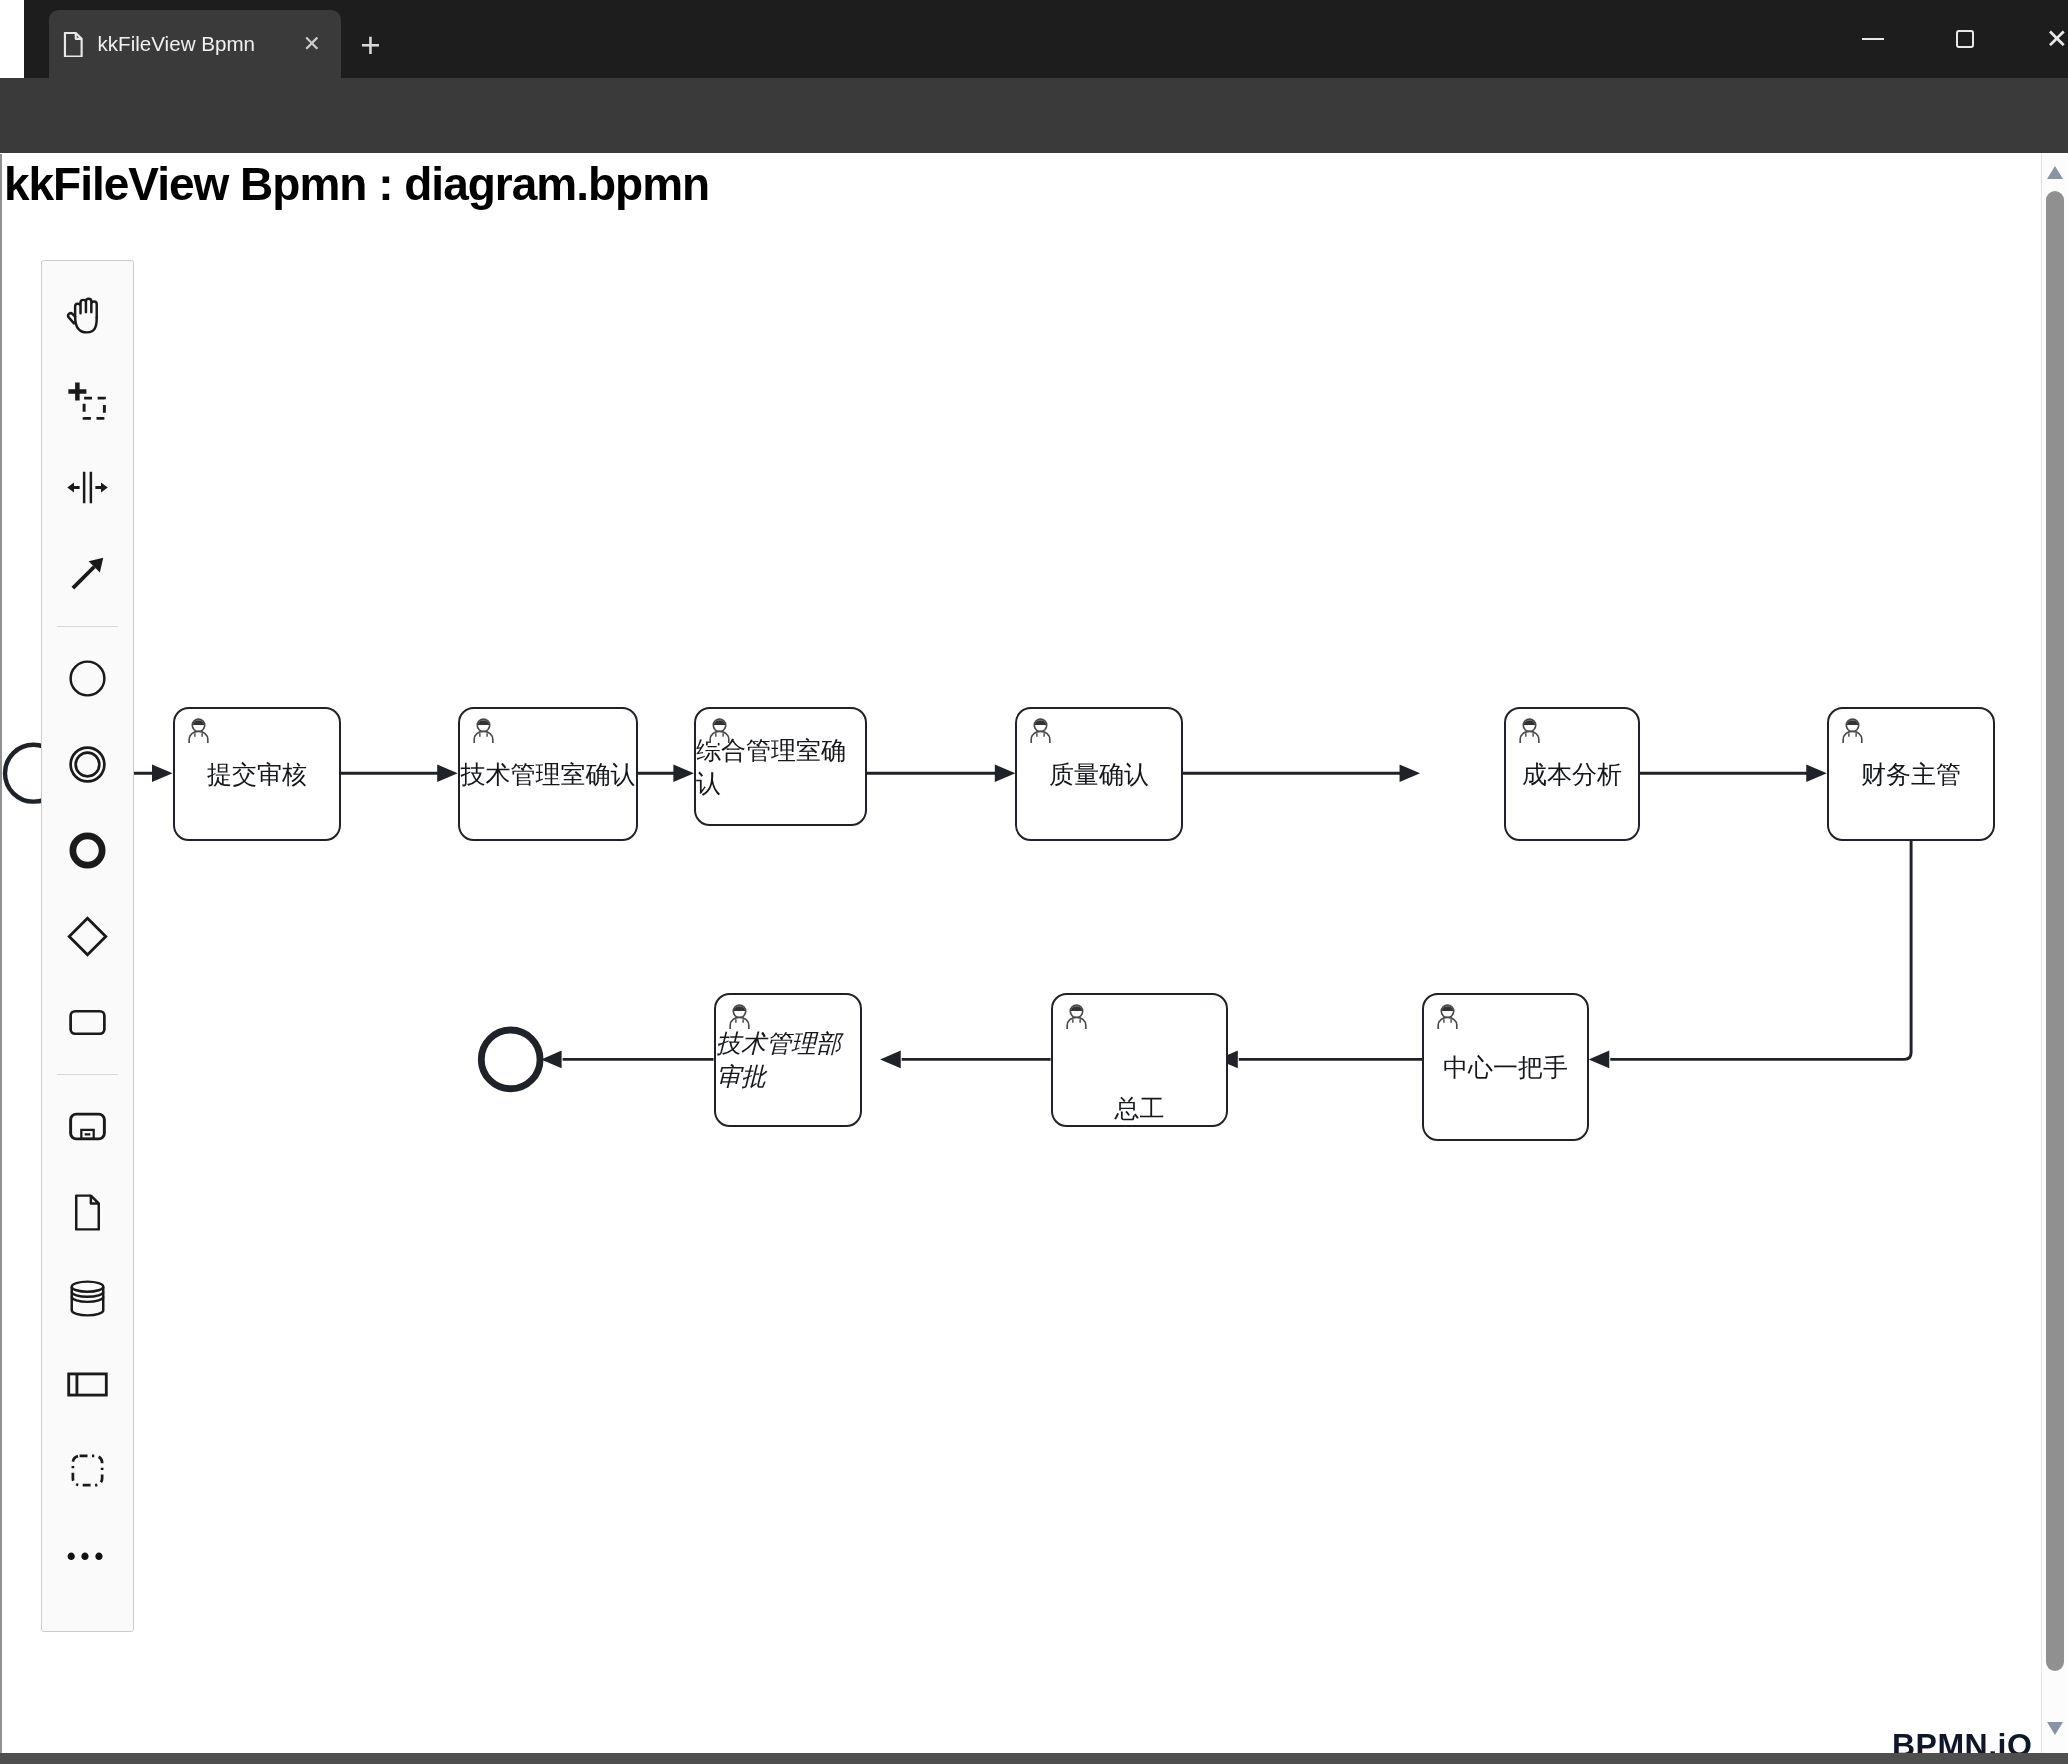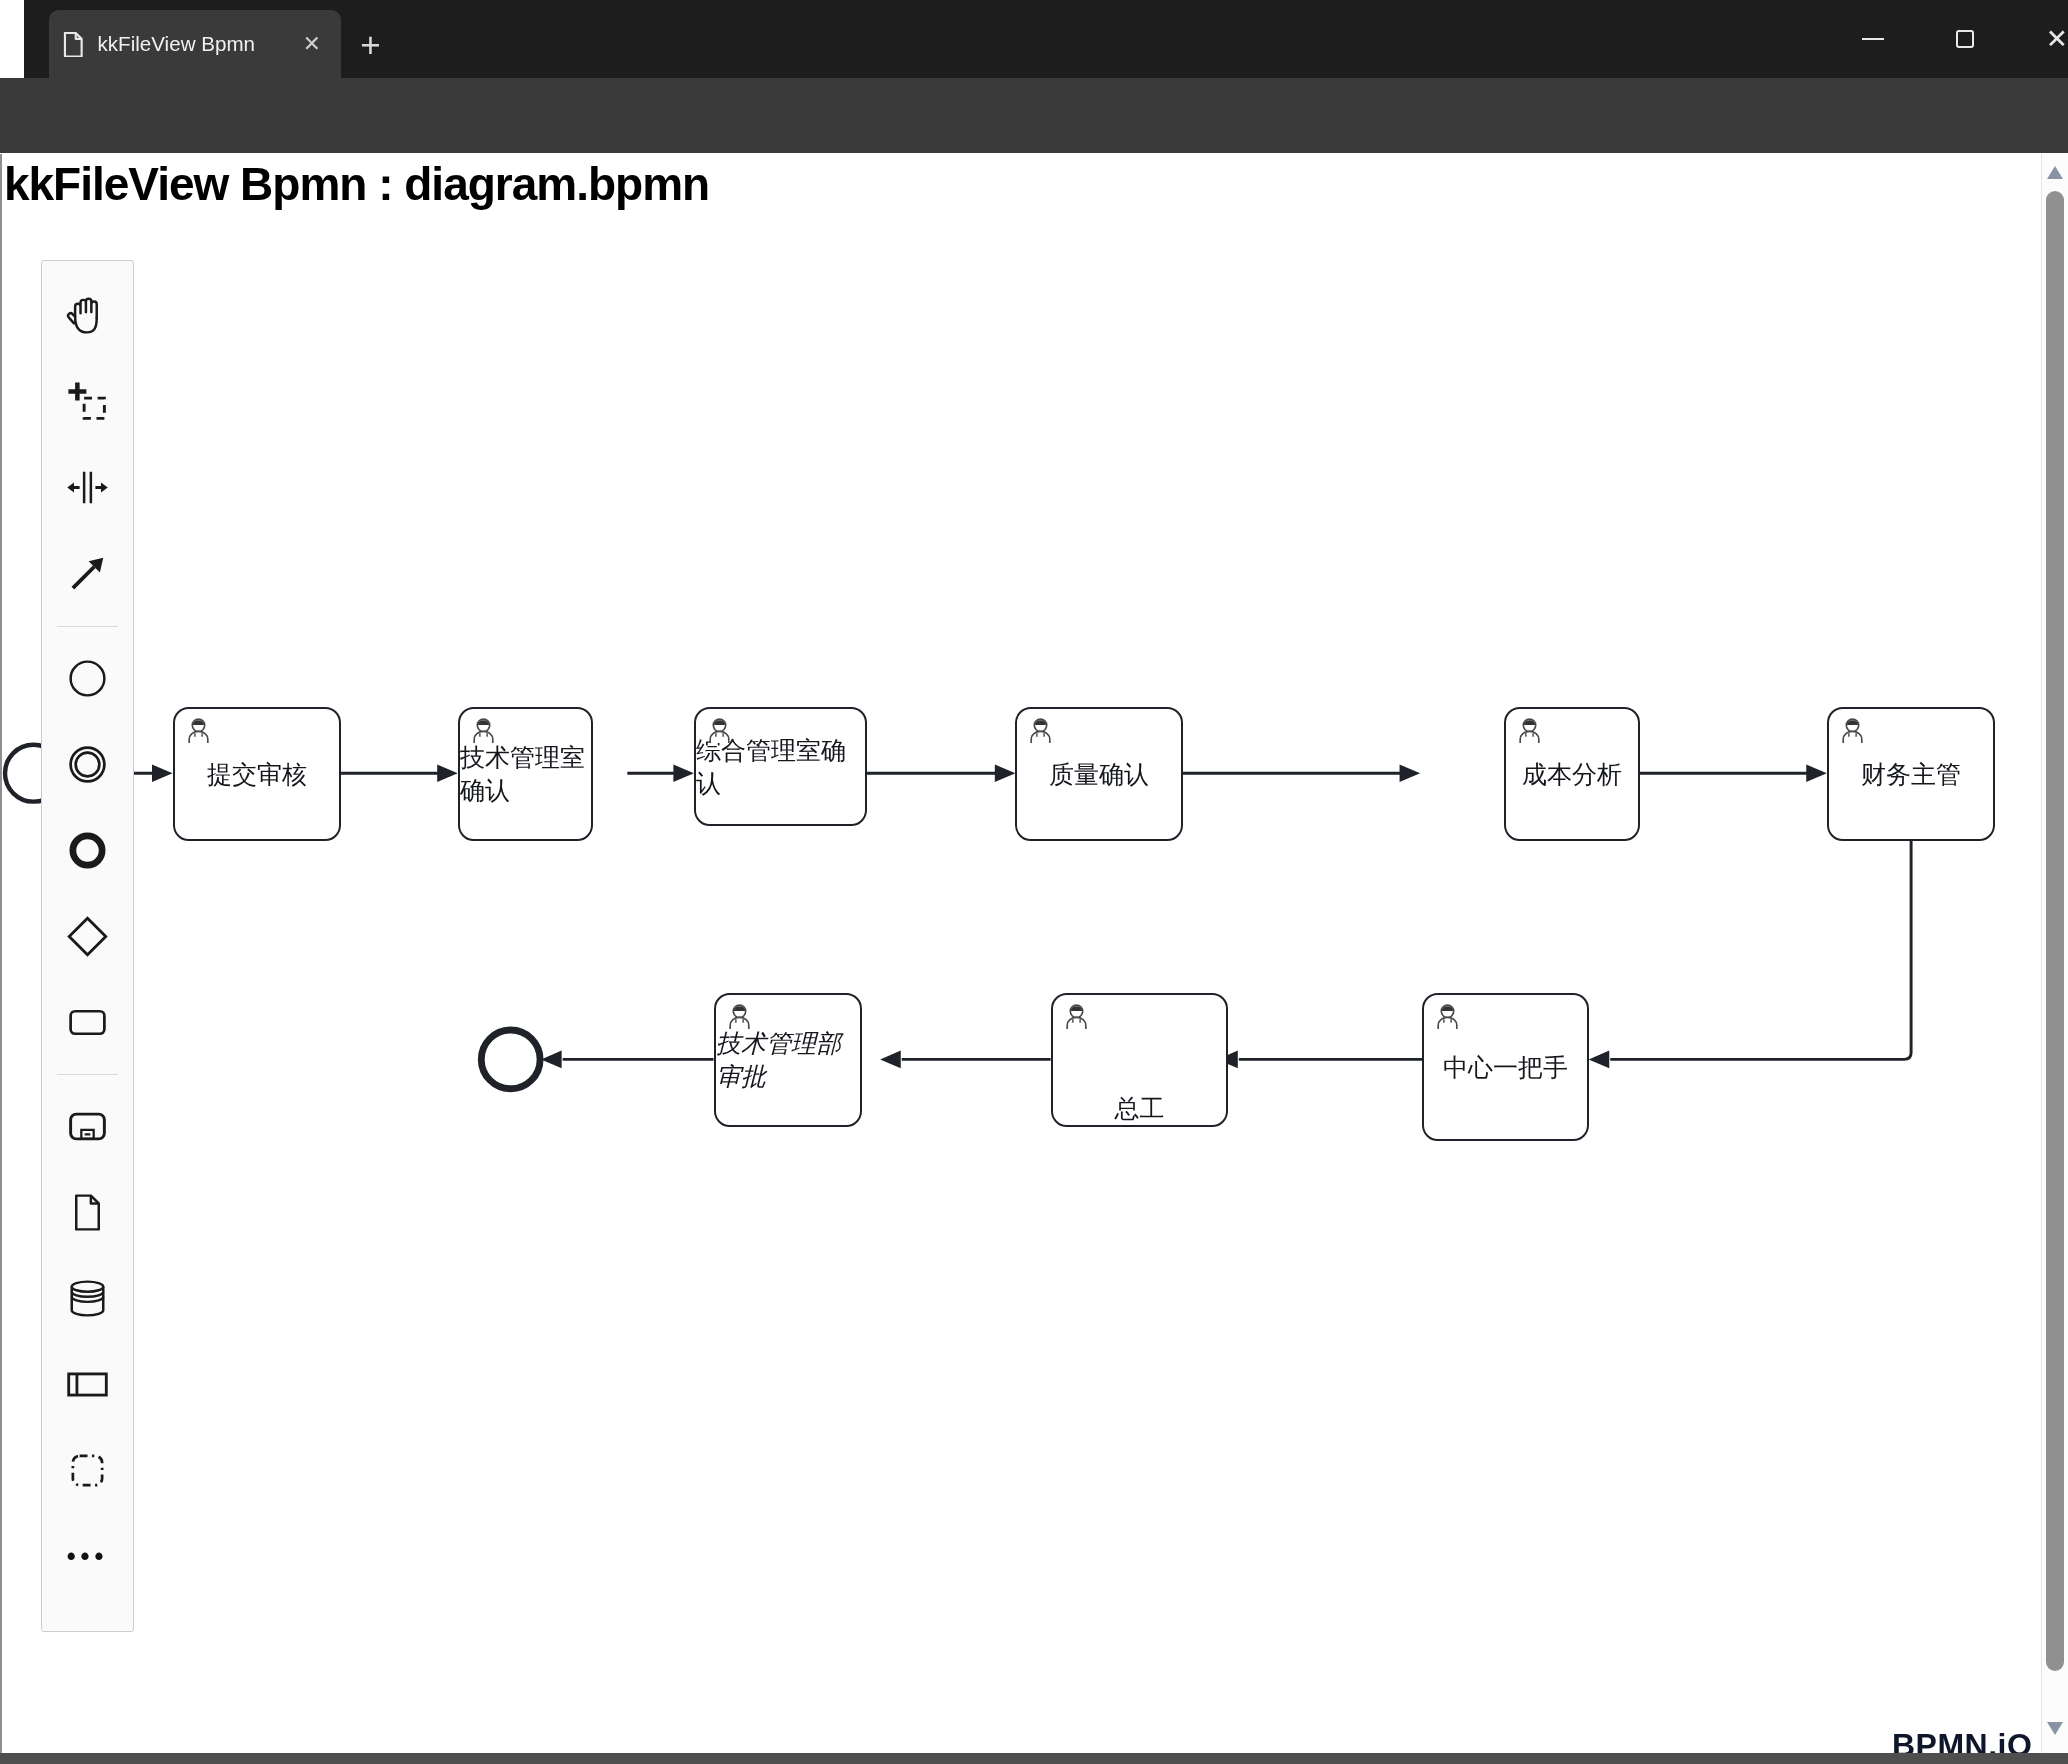--- a/index.html
+++ b/index.html
@@ -221,21 +221,21 @@
 
 <div class="task" style="left:173px;top:707px;width:168px;height:134px;">
   <svg class="task-user-icon" width="31" height="31" viewBox="0 0 30 30">
       <circle cx="15" cy="10" r="6" fill="#fff" stroke="#4a4a4a" stroke-width="1.6"></circle>
       <path d="M9.4,9.6 a5.7,5.7 0 0 1 11.2,0 z" fill="#333"></path>
       <path d="M6,27 v-3.5 a9,7.6 0 0 1 18,0 V27" fill="#fff" stroke="#4a4a4a" stroke-width="1.6"></path>
       <path d="M11.5,17.6 v3.4 M18.5,17.6 v3.4" stroke="#4a4a4a" stroke-width="1.4" fill="none"></path>
     </svg>
   <span>提交审核</span>
 </div>
-<div class="task" style="left:458px;top:707px;width:135px;height:134px;">
+<div class="task" style="left:458px;top:707px;width:180px;height:134px;">
   <svg class="task-user-icon" width="31" height="31" viewBox="0 0 30 30">
       <circle cx="15" cy="10" r="6" fill="#fff" stroke="#4a4a4a" stroke-width="1.6"></circle>
       <path d="M9.4,9.6 a5.7,5.7 0 0 1 11.2,0 z" fill="#333"></path>
       <path d="M6,27 v-3.5 a9,7.6 0 0 1 18,0 V27" fill="#fff" stroke="#4a4a4a" stroke-width="1.6"></path>
       <path d="M11.5,17.6 v3.4 M18.5,17.6 v3.4" stroke="#4a4a4a" stroke-width="1.4" fill="none"></path>
     </svg>
   <span>技术管理室确认</span>
 </div>
 <div class="task" style="left:694px;top:707px;width:173px;height:119px;">
   <svg class="task-user-icon" width="31" height="31" viewBox="0 0 30 30">

